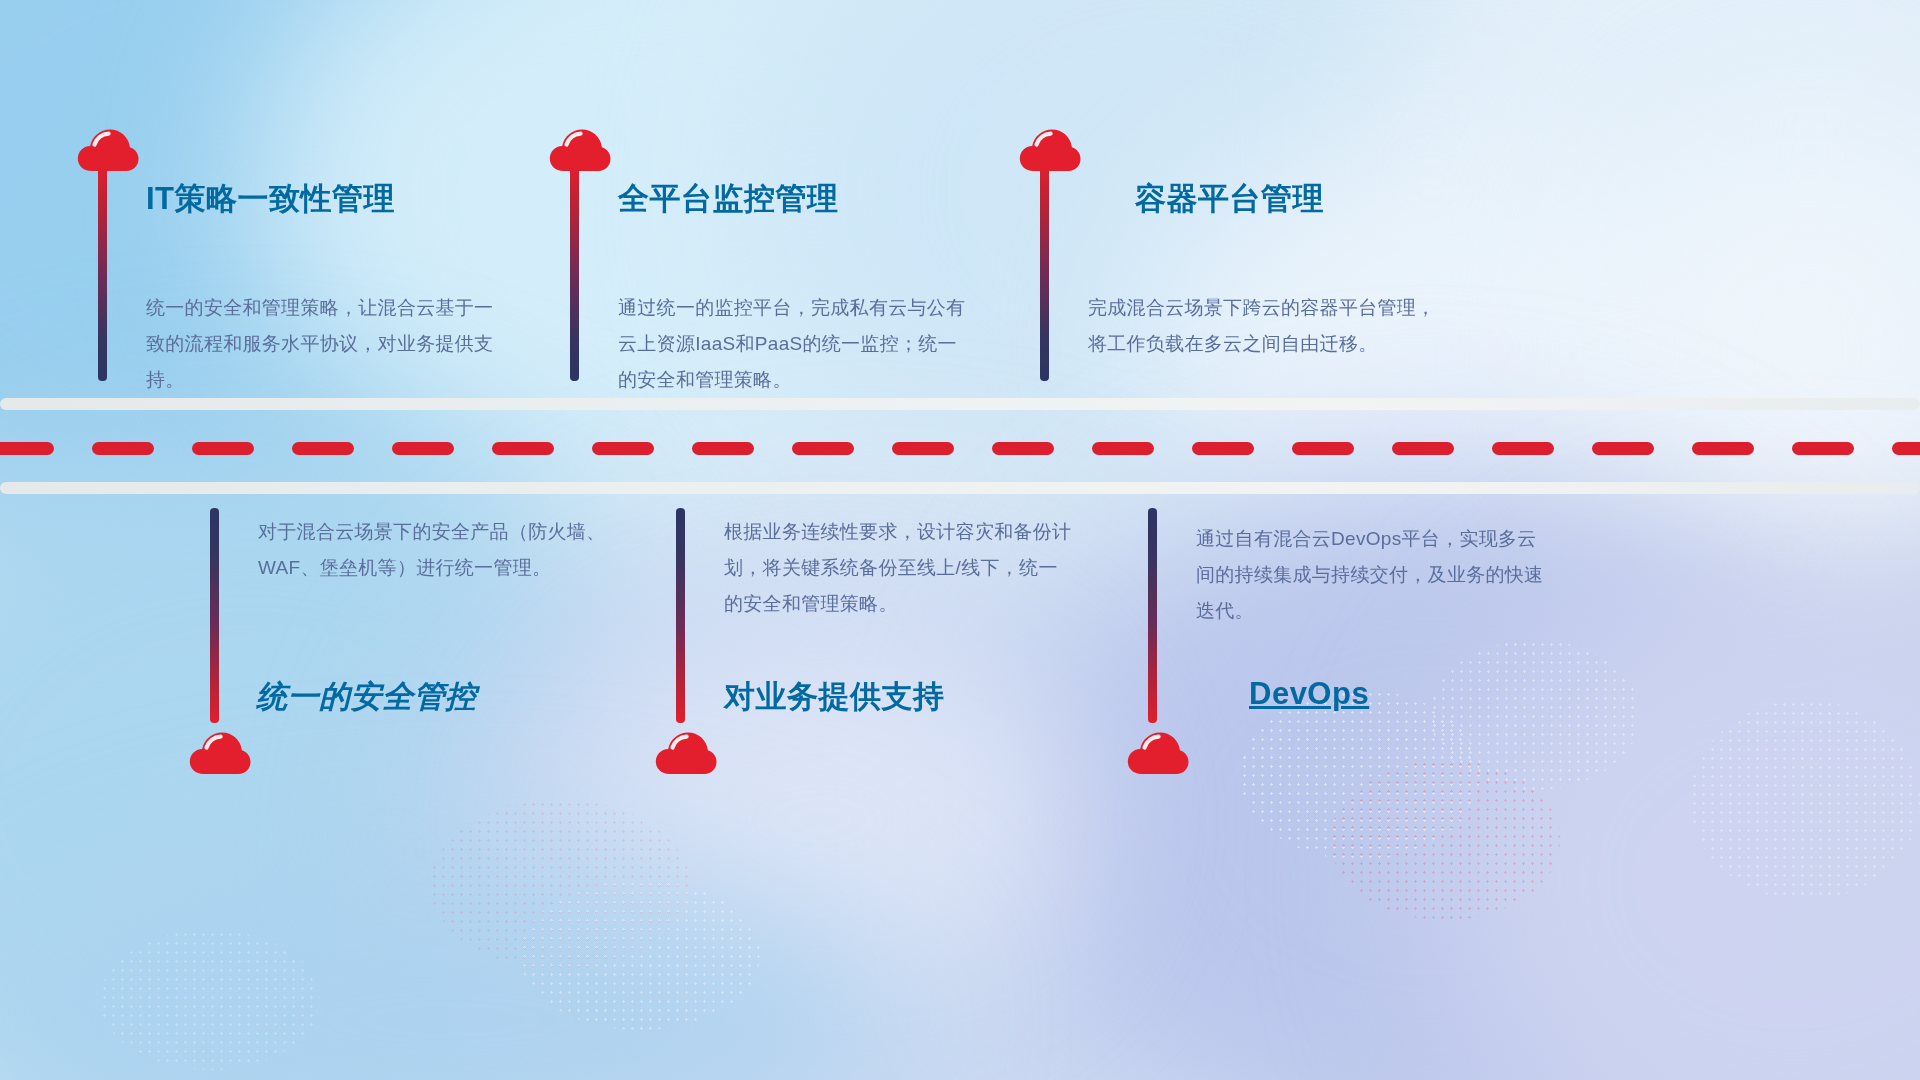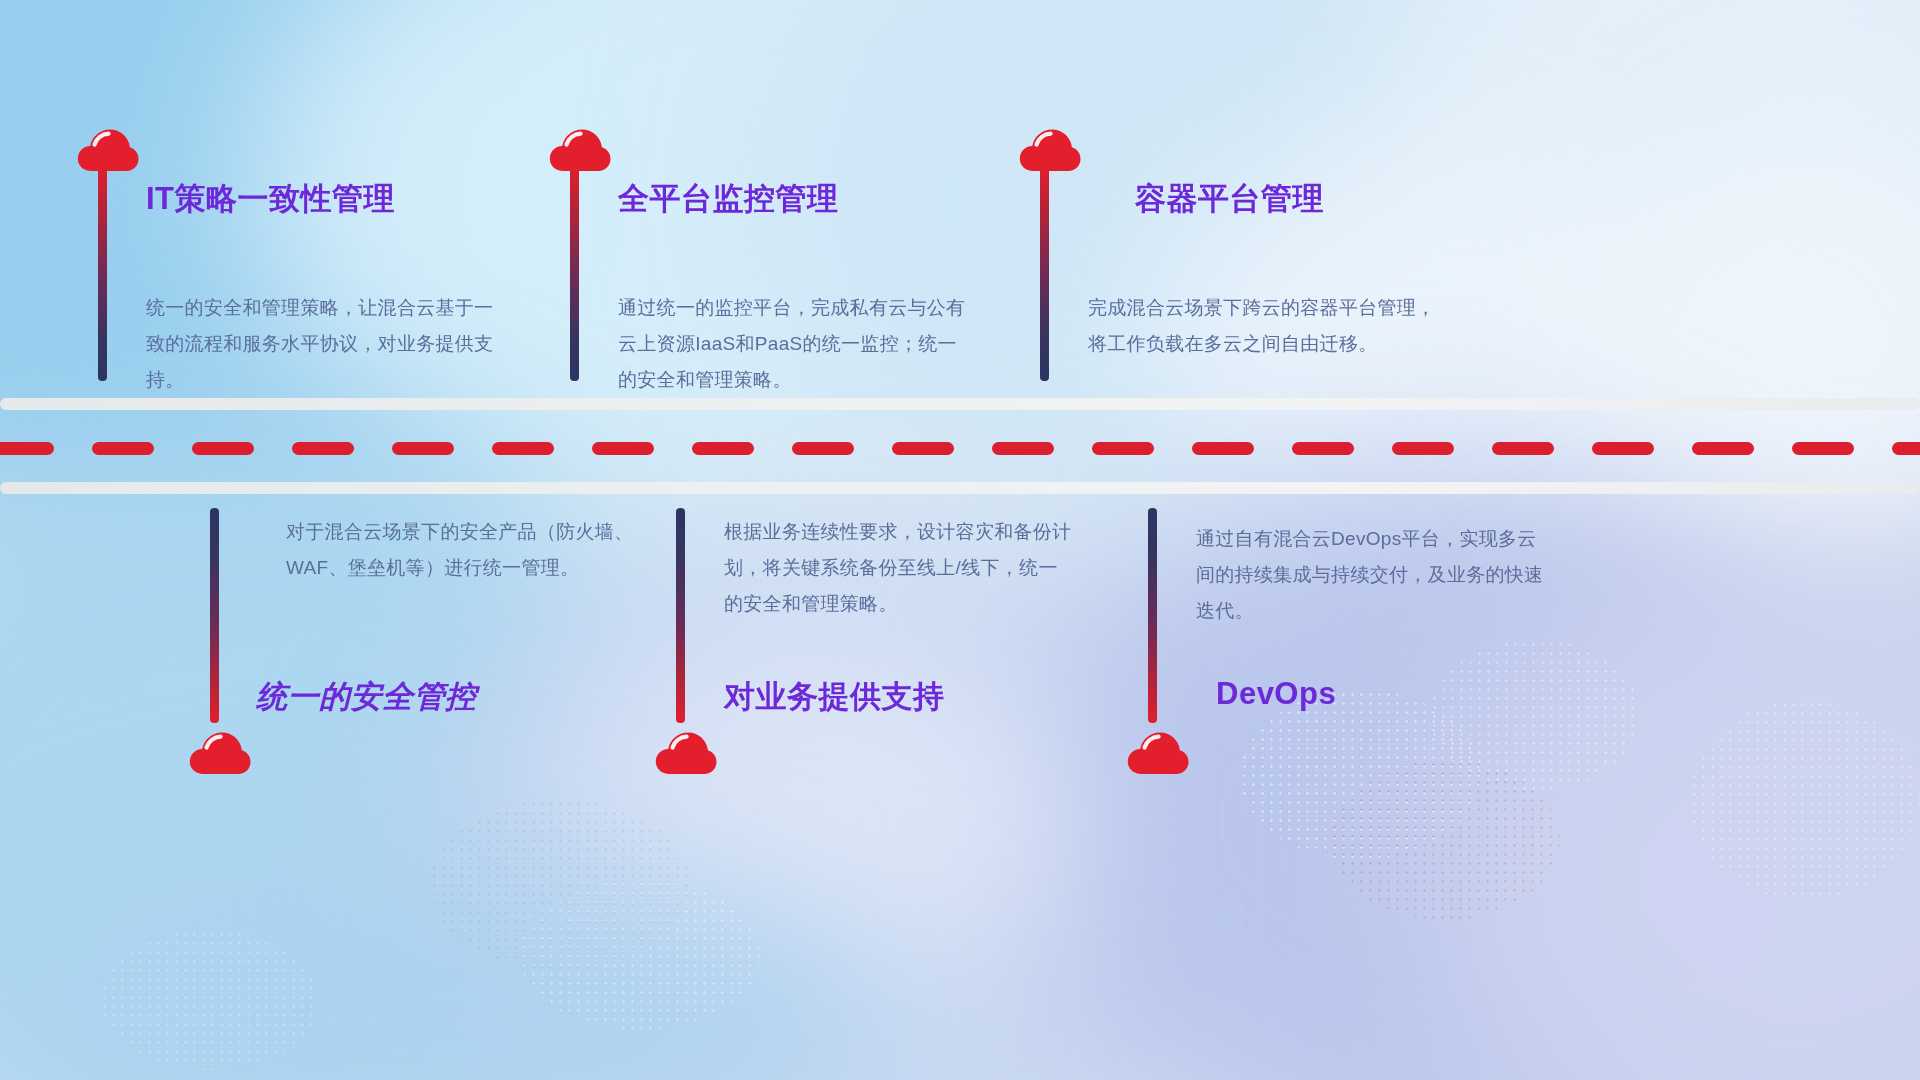--- a/index.html
+++ b/index.html
@@ -52,21 +52,21 @@
     mask-image:repeating-linear-gradient(90deg,#000 0px,#000 62px,rgba(0,0,0,0) 62px,rgba(0,0,0,0) 100px);
     border-radius:7px;}
   .dash{position:absolute;top:0;height:13px;width:62px;border-radius:7px;background:#dc1f2e;}
 
   
   .item{position:absolute;}
   .pin-line{position:absolute;width:9px;border-radius:4px;}
   .line-down{background:linear-gradient(180deg,#e11f2d 0%,#b62337 20%,#6b2c57 52%,#36355f 80%,#2c3563 100%);}
   .line-up{background:linear-gradient(180deg,#2c3563 0%,#36355f 22%,#6b2c57 55%,#b62337 82%,#e11f2d 100%);}
   .cloud{position:absolute;width:62px;height:44px;}
-  .title{position:absolute;font-size:31px;font-weight:700;color:#6d28d9;
+  .title{position:absolute;font-size:31px;font-weight:700;color:#0369a1;
     letter-spacing:.5px;white-space:nowrap;}
   .body{position:absolute;font-size:19px;line-height:36px;color:#5a6e9b;
     letter-spacing:.3px;width:380px;}
 </style>
 </head>
 <body>
 
 <div id="bg">
   <div class="bg-base"></div>
   <div class="bloom b1"></div>
@@ -149,21 +149,21 @@
       <path d="M17.5 16.5 C19.5 10.4 25.0 6.0 31.6 5.6" stroke="#ffffff" stroke-width="4.2" stroke-linecap="round" fill="none" opacity="0.92"></path>
     </svg>
   </div>
   <div class="pin-line line-down" style="left:1040px;top:166px;height:215px;"></div>
   <div class="title" style="left:1135px;top:178px;">容器平台管理</div>
   <div class="body" style="left:1088px;top:290px;width:352px;">完成混合云场景下跨云的容器平台管理，将工作负载在多云之间自由迁移。</div>
 </div>
 
 <div class="item">
   <div class="pin-line line-up" style="left:210px;top:508px;height:215px;"></div>
-  <div class="body" style="left:258px;top:514px;width:352px;margin-left:28px;">对于混合云场景下的安全产品（防火墙、WAF、堡垒机等）进行统一管理。</div>
+  <div class="body" style="left:258px;top:514px;width:352px;">对于混合云场景下的安全产品（防火墙、WAF、堡垒机等）进行统一管理。</div>
   <div class="title" style="left:256px;top:676px;font-style:italic;">统一的安全管控</div>
   <div class="cloud" style="left:189px;top:731px;">
     <svg viewBox="0 0 62 44" width="62" height="44">
       <path d="M14.5 43 C6.3 43 0.8 37.5 0.8 30.5 C0.8 23.6 6.2 18.2 13.2 18.0 C15.1 8.6 23.2 1.6 33.0 1.6 C43.3 1.6 51.8 9.3 52.9 19.3 C58.2 21.0 61.5 25.6 61.5 31.0 C61.5 37.7 56.2 43 49.4 43 Z" fill="#e41f2d"></path>
       <path d="M17.5 16.5 C19.5 10.4 25.0 6.0 31.6 5.6" stroke="#ffffff" stroke-width="4.2" stroke-linecap="round" fill="none" opacity="0.92"></path>
     </svg>
   </div>
 </div>
 
 <div class="item">
@@ -174,20 +174,20 @@
     <svg viewBox="0 0 62 44" width="62" height="44">
       <path d="M14.5 43 C6.3 43 0.8 37.5 0.8 30.5 C0.8 23.6 6.2 18.2 13.2 18.0 C15.1 8.6 23.2 1.6 33.0 1.6 C43.3 1.6 51.8 9.3 52.9 19.3 C58.2 21.0 61.5 25.6 61.5 31.0 C61.5 37.7 56.2 43 49.4 43 Z" fill="#e41f2d"></path>
       <path d="M17.5 16.5 C19.5 10.4 25.0 6.0 31.6 5.6" stroke="#ffffff" stroke-width="4.2" stroke-linecap="round" fill="none" opacity="0.92"></path>
     </svg>
   </div>
 </div>
 
 <div class="item">
   <div class="pin-line line-up" style="left:1148px;top:508px;height:215px;"></div>
   <div class="body" style="left:1196px;top:514px;width:352px;margin-top:7px;">通过自有混合云DevOps平台，实现多云间的持续集成与持续交付，及业务的快速迭代。</div>
-  <div class="title" style="left:1216px;top:676px;">DevOps</div>
+  <div class="title" style="left:1249px;top:676px;text-decoration:underline;">DevOps</div>
   <div class="cloud" style="left:1127px;top:731px;">
     <svg viewBox="0 0 62 44" width="62" height="44">
       <path d="M14.5 43 C6.3 43 0.8 37.5 0.8 30.5 C0.8 23.6 6.2 18.2 13.2 18.0 C15.1 8.6 23.2 1.6 33.0 1.6 C43.3 1.6 51.8 9.3 52.9 19.3 C58.2 21.0 61.5 25.6 61.5 31.0 C61.5 37.7 56.2 43 49.4 43 Z" fill="#e41f2d"></path>
       <path d="M17.5 16.5 C19.5 10.4 25.0 6.0 31.6 5.6" stroke="#ffffff" stroke-width="4.2" stroke-linecap="round" fill="none" opacity="0.92"></path>
     </svg>
   </div>
 </div>
 
 </body></html>

